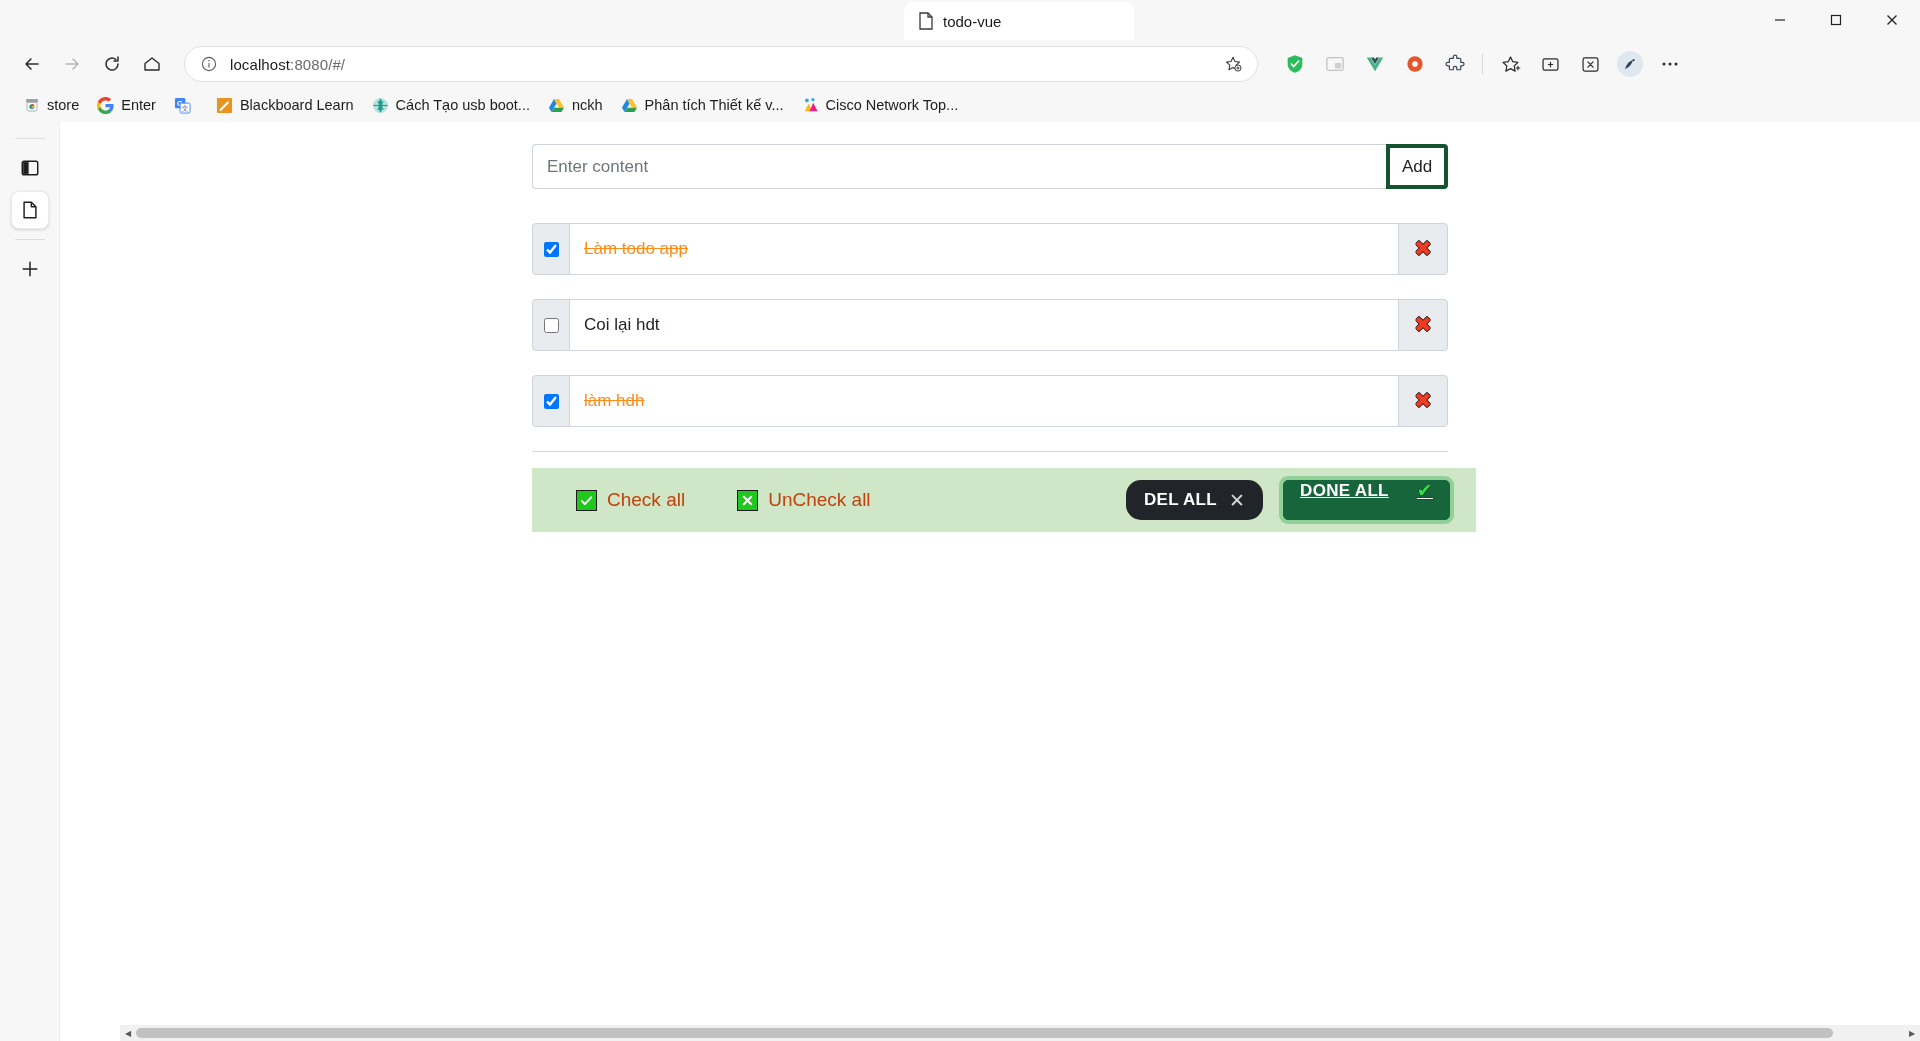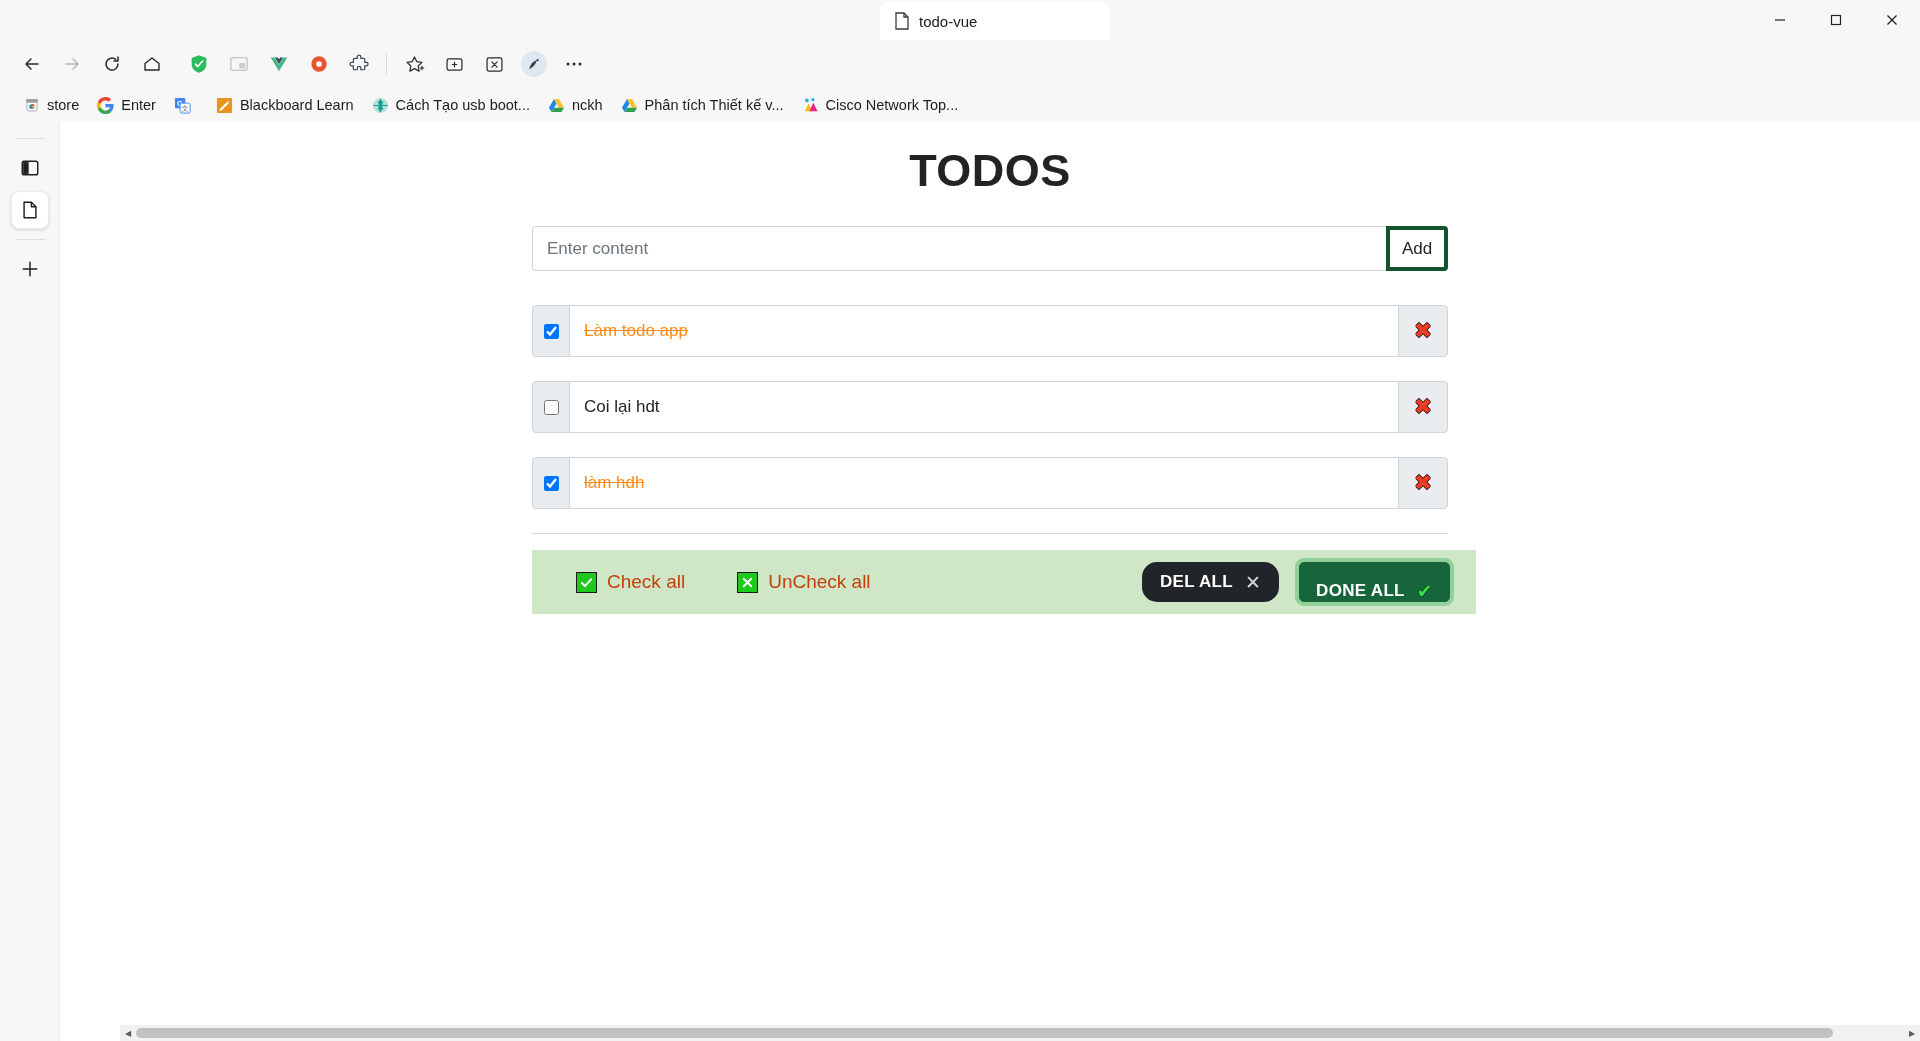--- a/index.html
+++ b/index.html
@@ -21,21 +21,21 @@
   
   .titlebar {
     height: 40px;
     background: #f7f7f7;
     display: flex; align-items: flex-end;
     position: relative;
     flex: 0 0 40px;
   }
   .tab {
     position: absolute;
-    left: 880px; bottom: 0;
+    left: 904px; bottom: 0;
     height: 38px;
     min-width: 230px;
     background: #ffffff;
     border-radius: 9px 9px 0 0;
     display: flex; align-items: center;
     padding: 0 14px;
     gap: 9px;
   }
   .tab-favicon {
     width: 16px; height: 18px;
@@ -348,24 +348,25 @@
   .btn-done-all {
     background: #17653a;
     color: #ffffff;
     border: 1px solid #17653a;
     border-radius: 5px;
     height: 40px;
     padding: 0 16px;
     font-size: 17px;
     font-weight: bold;
     letter-spacing: .3px;
-    display: flex; align-items: flex-end; gap: 12px;
+    display: flex; align-items: flex-start; gap: 28px;
     cursor: pointer;
     box-shadow: 0 0 0 4px rgba(72,180,97,.45);
     font-family: "Liberation Sans", sans-serif;
+    text-decoration: underline;
   }
   .glyph-x-white {
     font-size: 19px; color: #d6d6d6; line-height: 1;
     font-family: "DejaVu Sans", sans-serif;
   }
   .glyph-check-green {
     font-size: 19px; color: #38e04a; line-height: 1;
     font-family: "DejaVu Sans", sans-serif;
     text-shadow: 0.5px 0 0 #0c3b1e, -0.5px 0 0 #0c3b1e, 0 0.5px 0 #0c3b1e, 0 -0.5px 0 #0c3b1e;
   }
@@ -448,20 +449,38 @@
           <path d="M16 10 a6 6 0 1 1 -2.2 -4.6" fill="none" stroke="currentColor" stroke-width="1.5" stroke-linecap="round"></path>
           <path d="M16 3 v4 h-4" fill="none" stroke="currentColor" stroke-width="1.5" stroke-linecap="round" stroke-linejoin="round"></path>
         </svg>
     </div>
     <div class="nav-icon-btn">
       <svg width="20" height="20" viewBox="0 0 20 20">
           <path d="M3 9.5 L10 4 L17 9.5 V16 H3 Z" fill="none" stroke="currentColor" stroke-width="1.4" stroke-linejoin="round"></path>
         </svg>
     </div>
 
+    <div class="addressbar">
+      <span class="info-icon">
+        <svg width="16" height="16" viewBox="0 0 16 16">
+            <circle cx="8" cy="8" r="6.6" fill="none" stroke="currentColor" stroke-width="1.1"></circle>
+            <line x1="8" y1="7" x2="8" y2="11.5" stroke="currentColor" stroke-width="1.1"></line>
+            <circle cx="8" cy="4.8" r="0.75" fill="currentColor"></circle>
+          </svg>
+      </span>
+      <span class="url-text"><span>localhost</span><span class="dim">:8080/#/</span></span>
+      <span class="fav-star">
+        <svg width="18" height="18" viewBox="0 0 20 20">
+            <path d="M10 2.6 l2.2 4.7 5 .6 -3.7 3.4 1 5 -4.5-2.5 -4.5 2.5 1-5 -3.7-3.4 5-.6 z" fill="none" stroke="currentColor" stroke-width="1.2" stroke-linejoin="round"></path>
+            <circle cx="15.5" cy="14.5" r="3.4" fill="#fff" stroke="currentColor" stroke-width="1.1"></circle>
+            <line x1="15.5" y1="12.8" x2="15.5" y2="16.2" stroke="currentColor" stroke-width="1.1"></line>
+            <line x1="13.8" y1="14.5" x2="17.2" y2="14.5" stroke="currentColor" stroke-width="1.1"></line>
+          </svg>
+      </span>
+    </div>
 
     <div class="ext-tray">
       <div class="ext-btn">
         <svg width="22" height="22" viewBox="0 0 24 24">
             <path d="M12 2.5 L20 5.5 V12 c0 5.2-3.6 8.2-8 9.5 -4.4-1.3-8-4.3-8-9.5 V5.5 Z" fill="#2bbd5c"></path>
             <path d="M8 12 l2.6 2.8 L16 8.8" fill="none" stroke="#fff" stroke-width="1.8" stroke-linecap="round" stroke-linejoin="round"></path>
           </svg>
       </div>
       <div class="ext-btn">
         <svg width="20" height="20" viewBox="0 0 22 22">
@@ -641,21 +660,20 @@
       <div class="side-btn">
         <svg width="20" height="20" viewBox="0 0 22 22">
             <path d="M11 3.5 v15 M3.5 11 h15" stroke="#1f1f1f" stroke-width="1.6" stroke-linecap="round"></path>
           </svg>
       </div>
     </div>
 
     <div class="page">
       <div class="app-container">
 
-        <h1 class="todos-title">TODOS</h1>
 
         <div class="add-row">
           <input class="add-input" type="text" placeholder="Enter content" style="">
           <button class="add-btn">Add</button>
         </div>
 
         <div class="todo-list">
 
           <div class="todo-row">
             <label class="todo-check-wrap">

